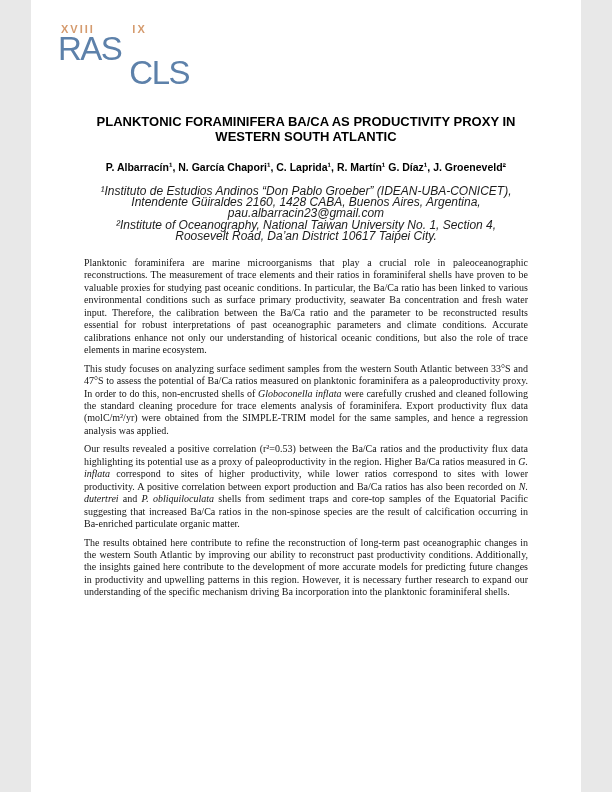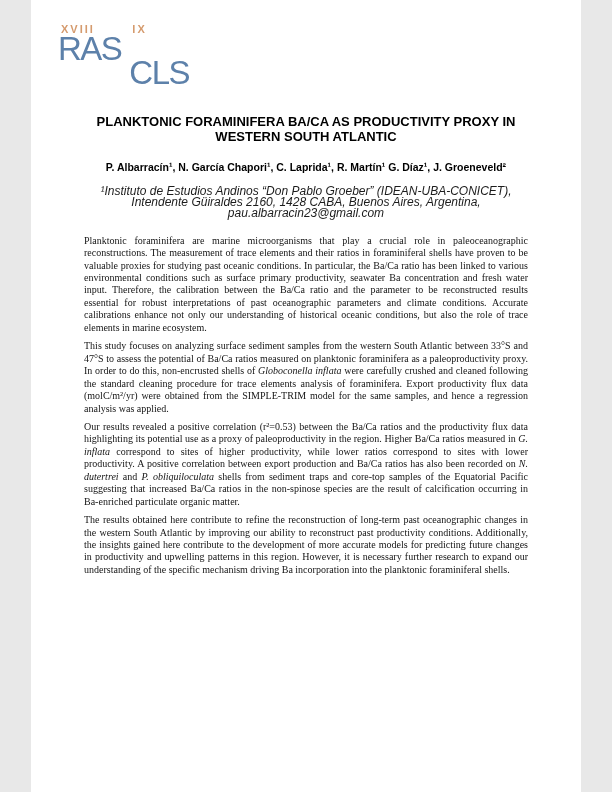--- a/index.html
+++ b/index.html
@@ -92,20 +92,21 @@
       <span class="logo-word" style="color: rgb(93, 129, 170); margin-top: 24px;">CLS</span>
     </div>
   </div>
 
   <div class="title">PLANKTONIC FORAMINIFERA BA/CA AS PRODUCTIVITY PROXY IN WESTERN SOUTH ATLANTIC</div>
 
   <div class="authors">P. Albarracín¹, N. García Chapori¹, C. Laprida¹, R. Martín¹ G. Díaz¹, J. Groeneveld²</div>
 
   <div class="affiliations">
     <div>¹Instituto de Estudios Andinos “Don Pablo Groeber” (IDEAN-UBA-CONICET), Intendente Güiraldes 2160, 1428 CABA, Buenos Aires, Argentina, pau.albarracin23@gmail.com</div>
+    <div>²Institute of Oceanography, National Taiwan University No. 1, Section 4, Roosevelt Road, Da’an District 10617 Taipei City.</div>
   </div>
 
   <div class="abstract">
       <div class="para"><span>Planktonic foraminifera are marine microorganisms that play a crucial role in paleoceanographic reconstructions. The measurement of trace elements and their ratios in foraminiferal shells have proven to be valuable proxies for studying past oceanic conditions. In particular, the Ba/Ca ratio has been linked to various environmental conditions such as surface primary productivity, seawater Ba concentration and fresh water input. Therefore, the calibration between the Ba/Ca ratio and the parameter to be reconstructed results essential for robust interpretations of past oceanographic parameters and climate conditions. Accurate calibrations enhance not only our understanding of historical oceanic conditions, but also the role of trace elements in marine ecosystem.</span></div>
       <div class="para"><span>This study focuses on analyzing surface sediment samples from the western South Atlantic between 33°S and 47°S to assess the potential of Ba/Ca ratios measured on planktonic foraminifera as a paleoproductivity proxy. In order to do this, non-encrusted shells of </span><span class="it">Globoconella inflata</span><span> were carefully crushed and cleaned following the standard cleaning procedure for trace elements analysis of foraminifera. Export productivity flux data (molC/m²/yr) were obtained from the SIMPLE-TRIM model for the same samples, and hence a regression analysis was applied.</span></div>
       <div class="para"><span>Our results revealed a positive correlation (r²=0.53) between the Ba/Ca ratios and the productivity flux data highlighting its potential use as a proxy of paleoproductivity in the region. Higher Ba/Ca ratios measured in </span><span class="it">G. inflata</span><span> correspond to sites of higher productivity, while lower ratios correspond to sites with lower productivity. A positive correlation between export production and Ba/Ca ratios has also been recorded on </span><span class="it">N. dutertrei</span><span> and </span><span class="it">P. obliquiloculata</span><span> shells from sediment traps and core-top samples of the Equatorial Pacific suggesting that increased Ba/Ca ratios in the non-spinose species are the result of calcification occurring in Ba-enriched particulate organic matter.</span></div>
       <div class="para"><span>The results obtained here contribute to refine the reconstruction of long-term past oceanographic changes in the western South Atlantic by improving our ability to reconstruct past productivity conditions. Additionally, the insights gained here contribute to the development of more accurate models for predicting future changes in productivity and upwelling patterns in this region. However, it is necessary further research to expand our understanding of the specific mechanism driving Ba incorporation into the planktonic foraminiferal shells.</span></div>
     </div>
 
 </div>

